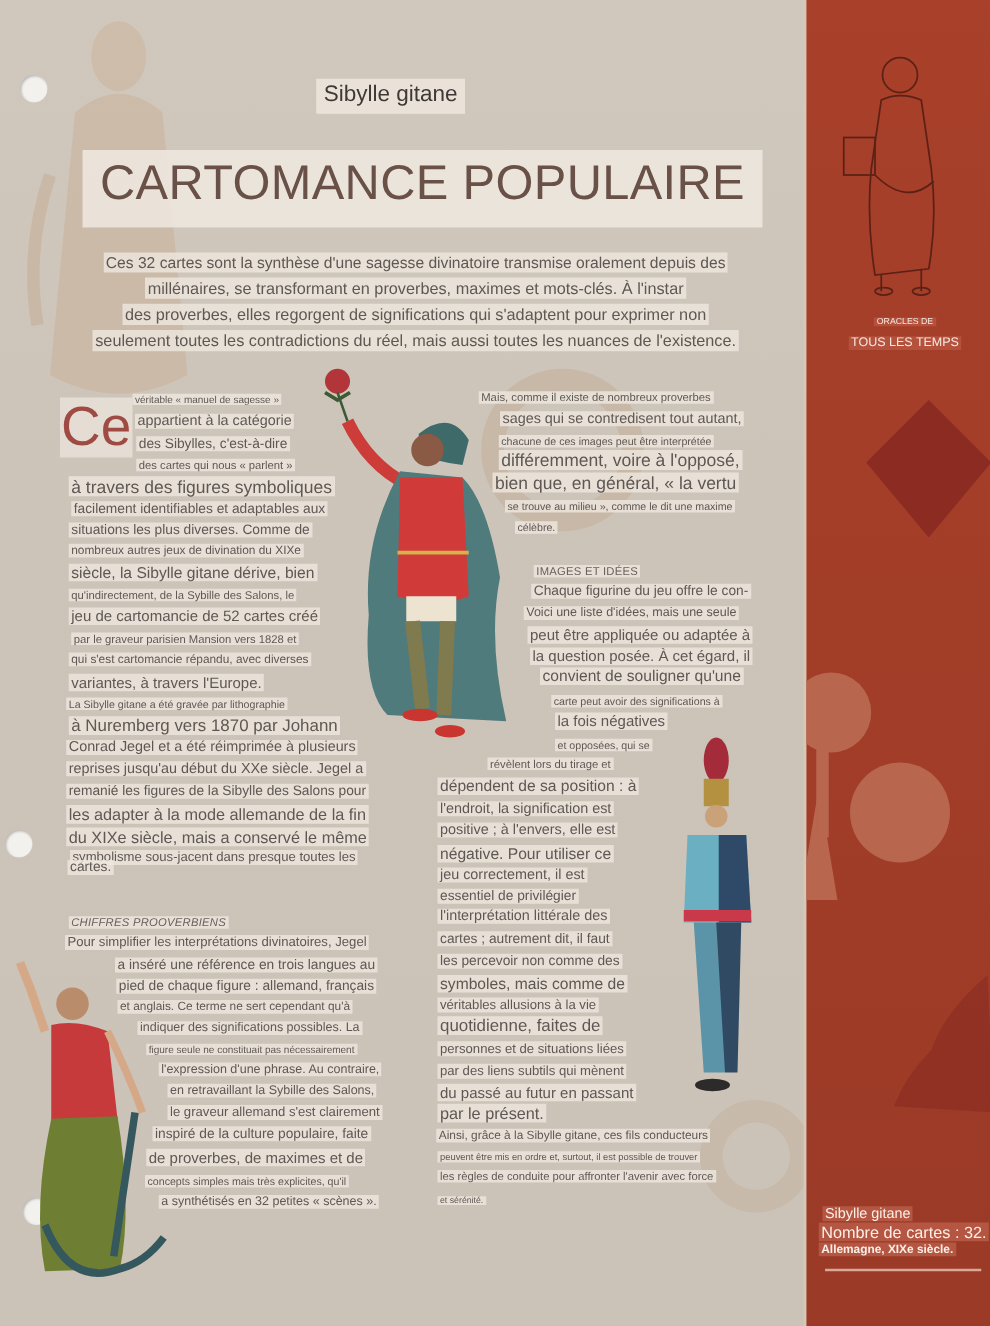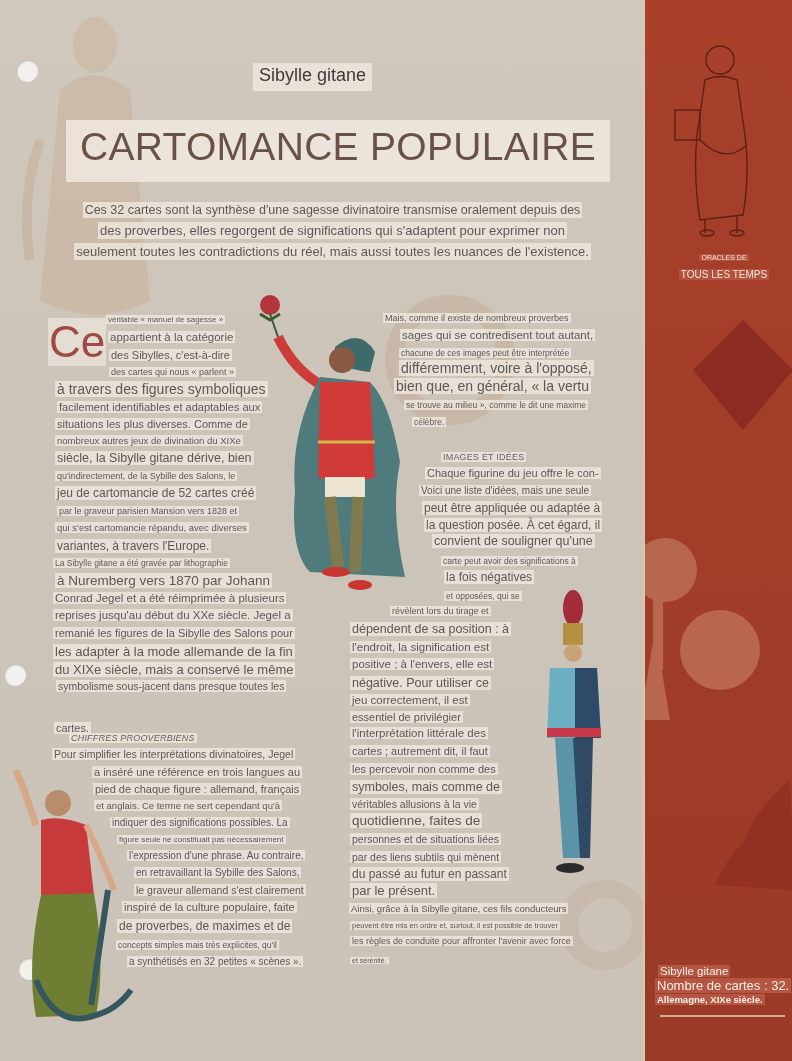--- a/index.html
+++ b/index.html
@@ -45,21 +45,21 @@
   .intro .l { display: block; margin-bottom: 1px; font-size: 13px; line-height: 20px; }
   .intro .l span { background: rgba(238,231,222,0.82); padding: 1px 2px; }
   .dropcap {
     position: absolute; left: 48px; top: 318px; width: 58px; height: 48px;
     font-size: 44px; color: #a04a44; background: rgba(238,231,222,0.7);
     line-height: 48px; text-align: center;
   }
   .col { position: absolute; }
   .col .r { position: absolute; white-space: nowrap; }
   .col .r span { background: rgba(238,231,222,0.82); padding: 0 2px; }
-  .heading { font-size: 9px; letter-spacing: 0.2px; color: #665f5b; margin-left: 14px; }
+  .heading { font-size: 9px; letter-spacing: 0.2px; color: #665f5b; }
   .fig { position: absolute; }
   .side-caption {
     position: absolute; left: 674px; top: 246px; text-align: center; width: 100px; color: #f5e8e0;
   }
   .side-caption .small { font-size: 7px; display: inline-block; background: rgba(190,95,75,0.6); padding: 0 2px; }
   .side-caption .big { font-size: 10px; display: inline-block; background: rgba(190,95,75,0.6); padding: 0 2px; margin-top: 2px; }
   .side-info { position: absolute; left: 655px; top: 965px; color: #fbefe8; }
   .side-info div { margin-bottom: 1px; }
   .side-info span { background: rgba(200,110,90,0.55); padding: 0 2px; }
   .side-rule { position: absolute; left: 660px; top: 1015px; width: 125px; height: 2px; background: #d8a795; }
@@ -78,20 +78,21 @@
   <div class="stain" style="left:560px;top:880px;width:90px;height:90px;opacity:0.18;"></div>
   <div class="hole" style="left:16px;top:60px;"></div>
   <div class="hole" style="left:4px;top:664px;"></div>
   <div class="hole" style="left:18px;top:958px;"></div>
 
   <div class="subtitle">Sibylle gitane</div>
   <div class="title">CARTOMANCE POPULAIRE</div>
 
   <div class="intro">
     <div class="l" style="font-size:12.5px"><span>Ces 32 cartes sont la synthèse d'une sagesse divinatoire transmise oralement depuis des</span></div>
+    <div class="l" style="font-size:13px"><span>millénaires, se transformant en proverbes, maximes et mots-clés. À l'instar</span></div>
     <div class="l" style="font-size:13px"><span>des proverbes, elles regorgent de significations qui s'adaptent pour exprimer non</span></div>
     <div class="l" style="font-size:13px"><span>seulement toutes les contradictions du réel, mais aussi toutes les nuances de l'existence.</span></div>
   </div>
 
   <div class="dropcap">Ce</div>
 
   <div class="col" style="left:0;top:0;">
     <div class="r" style="left:106px;top:315px;font-size:8px"><span>véritable « manuel de sagesse »</span></div>
     <div class="r" style="left:108px;top:331px;font-size:11.5px"><span>appartient à la catégorie</span></div>
     <div class="r" style="left:109px;top:349px;font-size:11px"><span>des Sibylles, c'est-à-dire</span></div>
@@ -107,21 +108,21 @@
     <div class="r" style="left:55px;top:522px;font-size:9.5px"><span>qui s'est cartomancie répandu, avec diverses</span></div>
     <div class="r" style="left:55px;top:539px;font-size:12px"><span>variantes, à travers l'Europe.</span></div>
     <div class="r" style="left:53px;top:558px;font-size:8.5px"><span>La Sibylle gitane a été gravée par lithographie</span></div>
     <div class="r" style="left:55px;top:573px;font-size:13.5px"><span>à Nuremberg vers 1870 par Johann</span></div>
     <div class="r" style="left:53px;top:592px;font-size:11.5px"><span>Conrad Jegel et a été réimprimée à plusieurs</span></div>
     <div class="r" style="left:53px;top:609px;font-size:11.5px"><span>reprises jusqu'au début du XXe siècle. Jegel a</span></div>
     <div class="r" style="left:53px;top:627px;font-size:11px"><span>remanié les figures de la Sibylle des Salons pour</span></div>
     <div class="r" style="left:53px;top:644px;font-size:13px"><span>les adapter à la mode allemande de la fin</span></div>
     <div class="r" style="left:53px;top:662px;font-size:13px"><span>du XIXe siècle, mais a conservé le même</span></div>
     <div class="r" style="left:56px;top:680px;font-size:10.5px"><span>symbolisme sous-jacent dans presque toutes les</span></div>
-    <div class="r" style="left:54px;top:722px;font-size:11px"><span>cartes.</span></div>
+    <div class="r" style="left:54px;top:688px;font-size:11px"><span>cartes.</span></div>
 
     <div class="r heading" style="left:55px;top:733px;font-style:italic;"><span>CHIFFRES PROOVERBIENS</span></div>
     <div class="r" style="left:52px;top:748px;font-size:10.5px"><span>Pour simplifier les interprétations divinatoires, Jegel</span></div>
     <div class="r" style="left:92px;top:766px;font-size:11px"><span>a inséré une référence en trois langues au</span></div>
     <div class="r" style="left:93px;top:783px;font-size:11px"><span>pied de chaque figure : allemand, français</span></div>
     <div class="r" style="left:94px;top:800px;font-size:9.5px"><span>et anglais. Ce terme ne sert cependant qu'à</span></div>
     <div class="r" style="left:110px;top:817px;font-size:10px"><span>indiquer des significations possibles. La</span></div>
     <div class="r" style="left:117px;top:835px;font-size:8px"><span>figure seule ne constituait pas nécessairement</span></div>
     <div class="r" style="left:127px;top:850px;font-size:10px"><span>l'expression d'une phrase. Au contraire,</span></div>
     <div class="r" style="left:134px;top:867px;font-size:10px"><span>en retravaillant la Sybille des Salons,</span></div>

